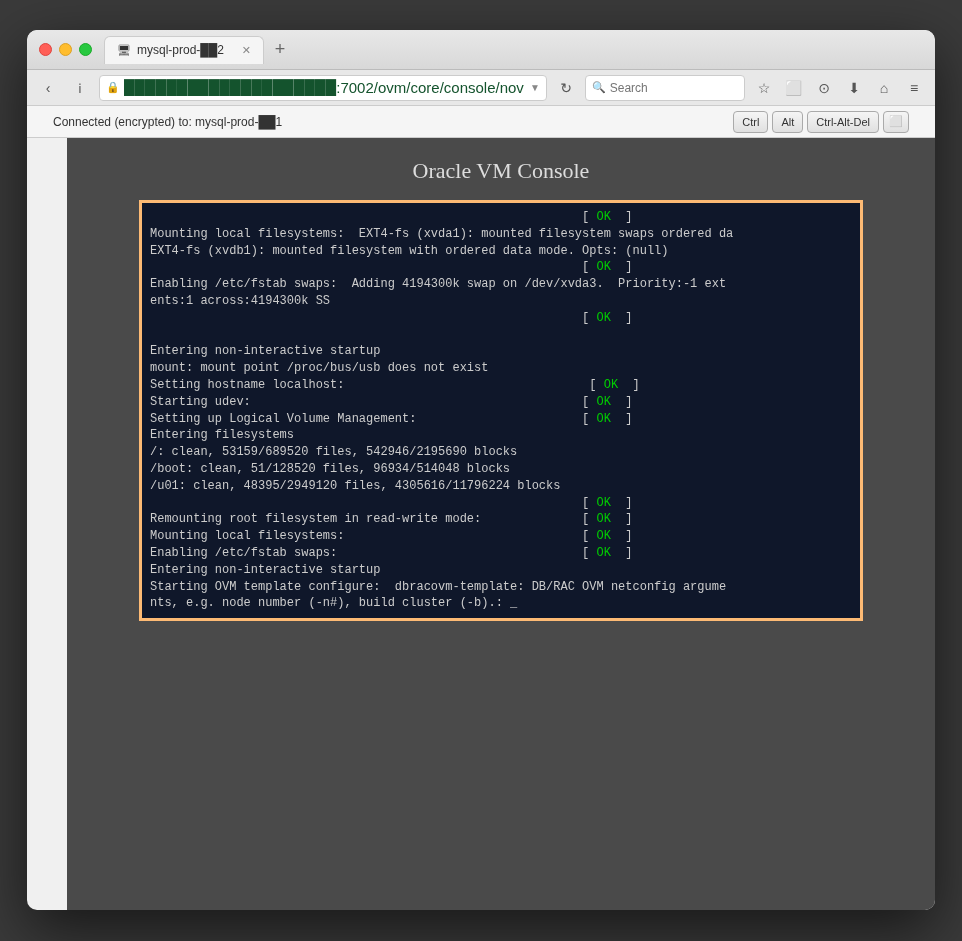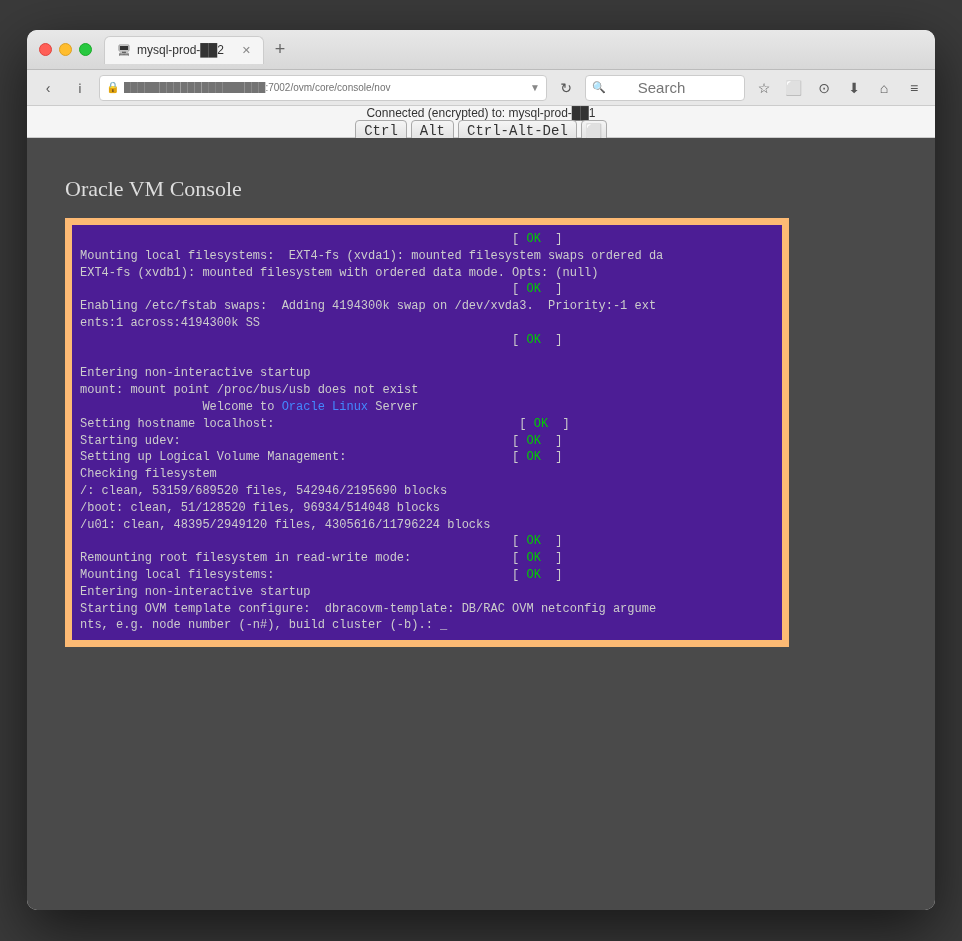--- a/index.html
+++ b/index.html
@@ -131,22 +131,22 @@
       border-radius: 4px;
       height: 26px;
       padding: 0 6px;
       gap: 4px;
     }
 
     .address-bar {
       flex: 1;
       border: none;
       outline: none;
-      font-size: 10px;
-      color: #737373;
+      font-size: 15px;
+      color: #14532d;
       background: transparent;
     }
 
     .address-lock {
       color: #4a4;
       font-size: 11px;
     }
 
     .nav-dropdown {
       color: #888;
@@ -171,25 +171,24 @@
     }
 
     .search-icon-nav {
       color: #888;
       font-size: 11px;
     }
 
     .search-input {
       border: none;
       outline: none;
-      font-size: 15px;
+      font-size: 12px;
       color: #333;
       background: transparent;
       width: 100%;
-      margin-left: 28px;
     }
 
     .nav-icons {
       display: flex;
       gap: 4px;
       align-items: center;
     }
 
     .nav-icon-btn {
       width: 26px;
@@ -208,76 +207,75 @@
     
     .connection-bar {
       background: #f5f5f5;
       height: 32px;
       display: flex;
       align-items: center;
       justify-content: space-between;
       padding: 0 26px;
       border-bottom: 1px solid #ccc;
       flex-shrink: 0;
-      flex-direction: column;
     }
 
     .connection-text {
       font-size: 12px;
       color: #333;
     }
 
     .connection-buttons {
       display: flex;
       gap: 4px;
     }
 
     .conn-btn {
       background: linear-gradient(to bottom, #f5f5f5, #e0e0e0);
       border: 1px solid #aaa;
       border-radius: 4px;
       padding: 2px 8px;
-      font-size: 14px;
+      font-size: 11px;
       color: #333;
       cursor: pointer;
-      font-family: Liberation Mono, monospace;
     }
 
     .conn-btn-screen {
       width: 26px;
       height: 22px;
       display: flex;
       align-items: center;
       justify-content: center;
     }
 
     
     .main-content {
       flex: 1;
       background: #4a4a4a;
       display: flex;
       flex-direction: column;
-      align-items: flex-start;
-      padding: 38px;
+      align-items: center;
+      padding: 20px;
       overflow: hidden;
+      margin-left: 40px;
     }
 
     .console-title {
       color: #ddd;
       font-size: 22px;
       font-weight: normal;
       margin-bottom: 16px;
       font-family: Georgia, serif;
     }
 
     
     .terminal {
       width: 724px;
-      background: #4c1d95;
-      border: 7px solid #fdba74;
+      background: #0f172a;
+      border: 3px solid #fdba74;
       padding: 6px 8px;
       font-family: 'Courier New', Courier, monospace;
       font-size: 12px;
       line-height: 1.4;
       color: #cccccc;
       overflow: hidden;
     }
 
     .terminal-line {
       white-space: pre-wrap;
@@ -349,29 +347,29 @@
 
       <div class="terminal-line">Mounting local filesystems:  EXT4-fs (xvda1): mounted filesystem swaps ordered da</div>
       <div class="terminal-line">EXT4-fs (xvdb1): mounted filesystem with ordered data mode. Opts: (null)</div>
       <div class="terminal-line">                                                            [ <span class="ok-green">OK</span>  ]</div>
       <div class="terminal-line">Enabling /etc/fstab swaps:  Adding 4194300k swap on /dev/xvda3.  Priority:-1 ext</div>
       <div class="terminal-line">ents:1 across:4194300k SS</div>
       <div class="terminal-line">                                                            [ <span class="ok-green">OK</span>  ]</div>
       <div class="terminal-line">&nbsp;</div>
       <div class="terminal-line">Entering non-interactive startup</div>
       <div class="terminal-line">mount: mount point /proc/bus/usb does not exist</div>
-      <div class="terminal-line">                 Welcome to <span class="oracle-link">Oracle Linux</span> Server</div>
       <div class="terminal-line">Setting hostname localhost:                                  [ <span class="ok-green">OK</span>  ]</div>
       <div class="terminal-line">Starting udev:                                              [ <span class="ok-green">OK</span>  ]</div>
       <div class="terminal-line">Setting up Logical Volume Management:                       [ <span class="ok-green">OK</span>  ]</div>
-      <div class="terminal-line">Checking filesystem</div>
+      <div class="terminal-line">Entering filesystems</div>
       <div class="terminal-line">/: clean, 53159/689520 files, 542946/2195690 blocks</div>
       <div class="terminal-line">/boot: clean, 51/128520 files, 96934/514048 blocks</div>
       <div class="terminal-line">/u01: clean, 48395/2949120 files, 4305616/11796224 blocks</div>
       <div class="terminal-line">                                                            [ <span class="ok-green">OK</span>  ]</div>
       <div class="terminal-line">Remounting root filesystem in read-write mode:              [ <span class="ok-green">OK</span>  ]</div>
       <div class="terminal-line">Mounting local filesystems:                                 [ <span class="ok-green">OK</span>  ]</div>
+      <div class="terminal-line">Enabling /etc/fstab swaps:                                  [ <span class="ok-green">OK</span>  ]</div>
       <div class="terminal-line">Entering non-interactive startup</div>
       <div class="terminal-line">Starting OVM template configure:  dbracovm-template: DB/RAC OVM netconfig argume</div>
       <div class="terminal-line">nts, e.g. node number (-n#), build cluster (-b).: _</div>
     </div>
   </div>
 </div>
 
 </body></html>

